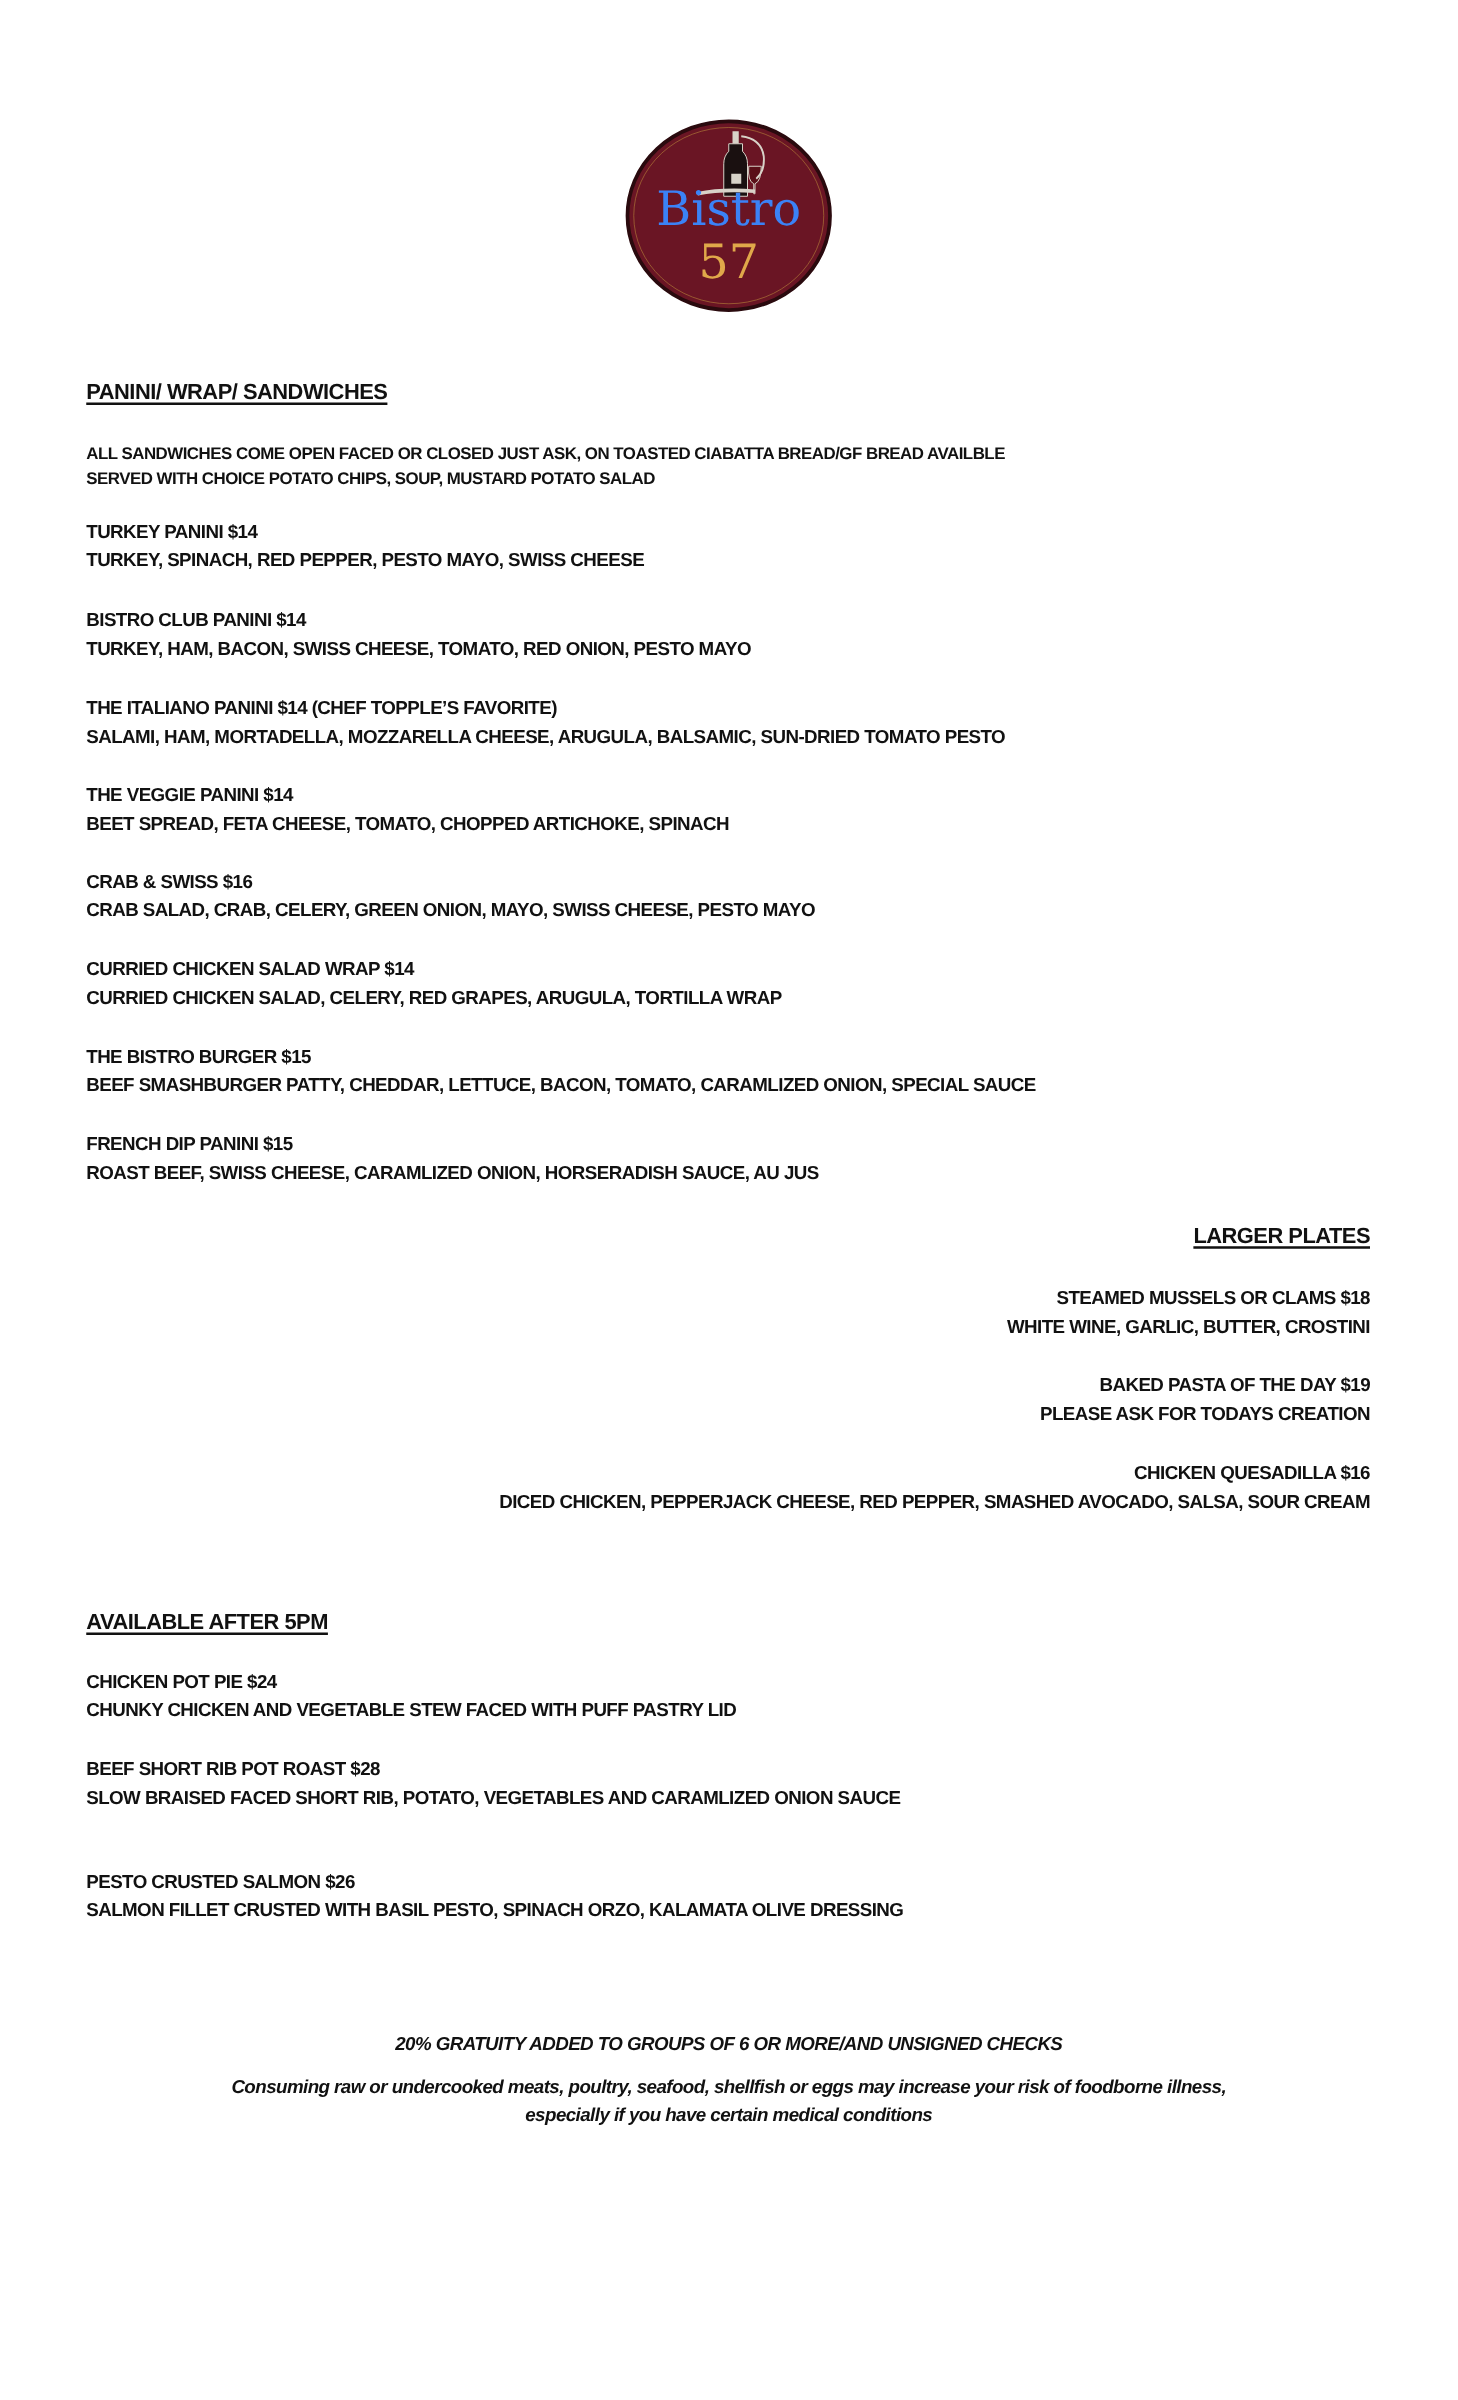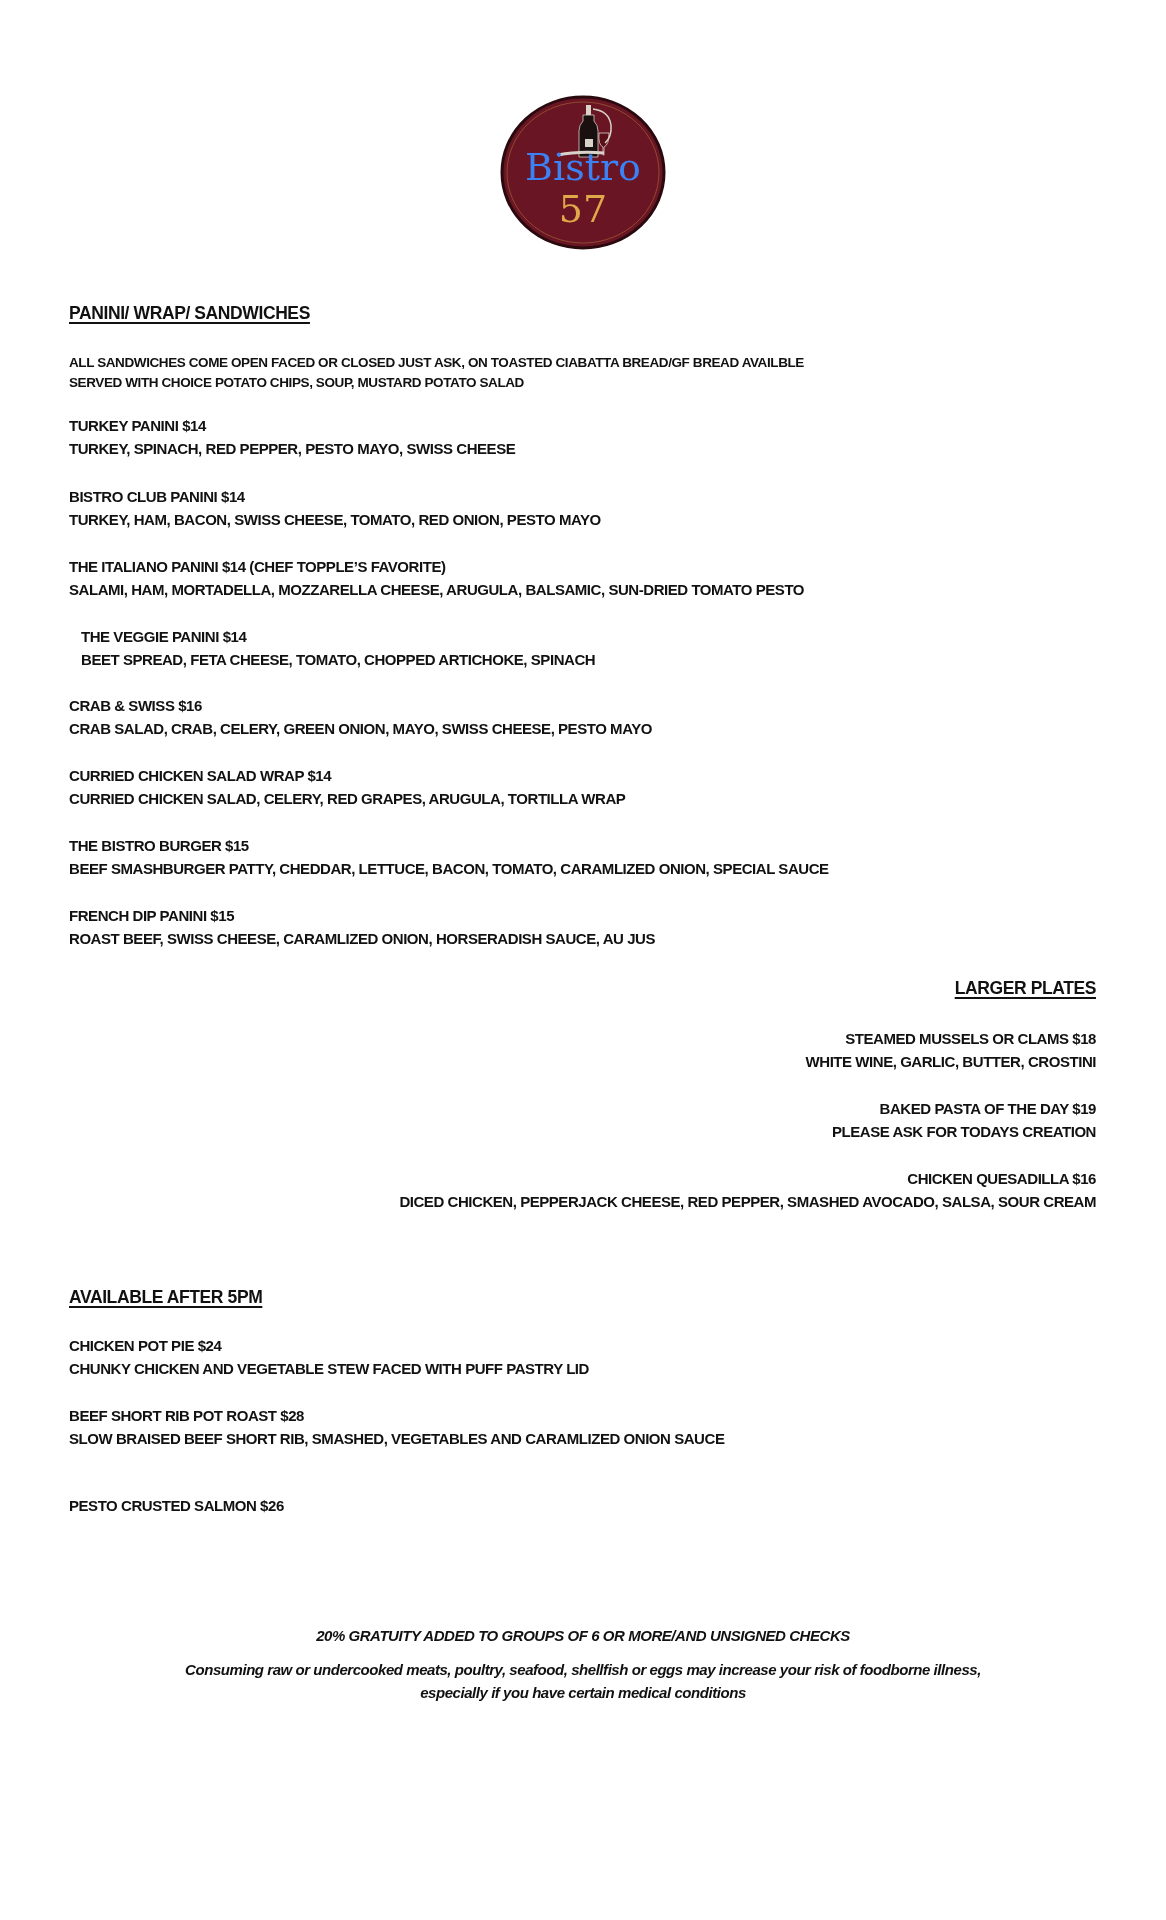--- a/index.html
+++ b/index.html
@@ -46,21 +46,21 @@
   <div>TURKEY, SPINACH, RED PEPPER, PESTO MAYO, SWISS CHEESE</div>
 </div>
 <div class="block left" style="top:485px;">
   <div>BISTRO CLUB PANINI $14</div>
   <div>TURKEY, HAM, BACON, SWISS CHEESE, TOMATO, RED ONION, PESTO MAYO</div>
 </div>
 <div class="block left" style="top:555px;">
   <div>THE ITALIANO PANINI $14 (CHEF TOPPLE’S FAVORITE)</div>
   <div>SALAMI, HAM, MORTADELLA, MOZZARELLA CHEESE, ARUGULA, BALSAMIC, SUN-DRIED TOMATO PESTO</div>
 </div>
-<div class="block left" style="top:625px;margin-left:12px;">
+<div class="block left" style="top:625px;">
   <div>THE VEGGIE PANINI $14</div>
   <div>BEET SPREAD, FETA CHEESE, TOMATO, CHOPPED ARTICHOKE, SPINACH</div>
 </div>
 <div class="block left" style="top:694px;">
   <div>CRAB &amp; SWISS $16</div>
   <div>CRAB SALAD, CRAB, CELERY, GREEN ONION, MAYO, SWISS CHEESE, PESTO MAYO</div>
 </div>
 <div class="block left" style="top:764px;">
   <div>CURRIED CHICKEN SALAD WRAP $14</div>
   <div>CURRIED CHICKEN SALAD, CELERY, RED GRAPES, ARUGULA, TORTILLA WRAP</div>
@@ -90,23 +90,24 @@
 </div>
 
 <div class="block left heading" style="top:1286px;">AVAILABLE AFTER 5PM</div>
 
 <div class="block left" style="top:1334px;">
   <div>CHICKEN POT PIE $24</div>
   <div>CHUNKY CHICKEN AND VEGETABLE STEW FACED WITH PUFF PASTRY LID</div>
 </div>
 <div class="block left" style="top:1404px;">
   <div>BEEF SHORT RIB POT ROAST $28</div>
-  <div>SLOW BRAISED BEEF SHORT RIB, SMASHED, VEGETABLES AND CARAMLIZED ONION SAUCE</div>
+  <div>SLOW BRAISED FACED SHORT RIB, POTATO, VEGETABLES AND CARAMLIZED ONION SAUCE</div>
 </div>
 <div class="block left" style="top:1494px;">
   <div>PESTO CRUSTED SALMON $26</div>
+  <div>SALMON FILLET CRUSTED WITH BASIL PESTO, SPINACH ORZO, KALAMATA OLIVE DRESSING</div>
 </div>
 
 <div class="footer" style="top:1658px;">
   <div>Consuming raw or undercooked meats, poultry, seafood, shellfish or eggs may increase your risk of foodborne illness,</div>
   <div>especially if you have certain medical conditions</div>
 </div>
 <div class="footer" style="top:1624px;">20% GRATUITY ADDED TO GROUPS OF 6 OR MORE/AND UNSIGNED CHECKS</div>
 
 </body></html>

